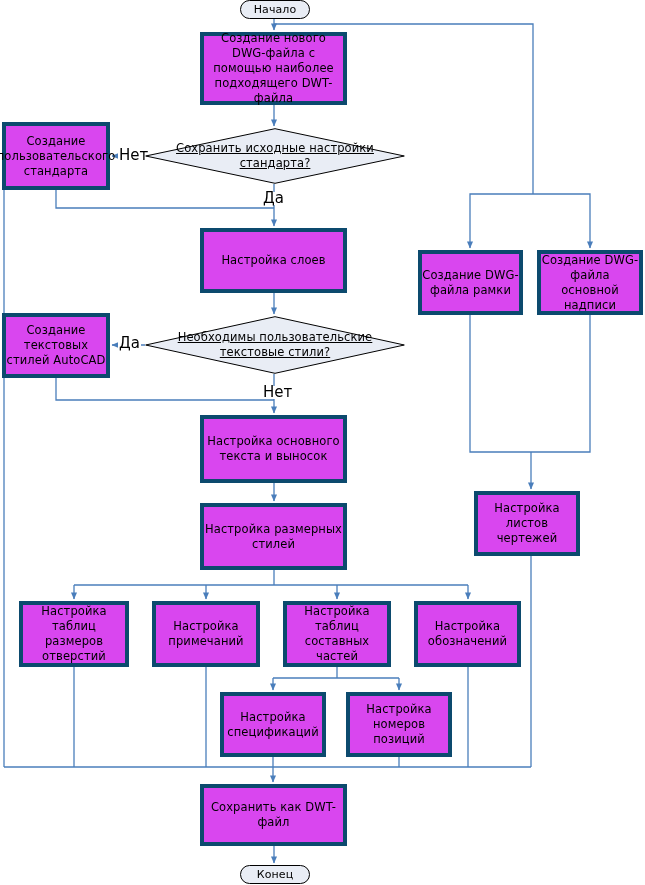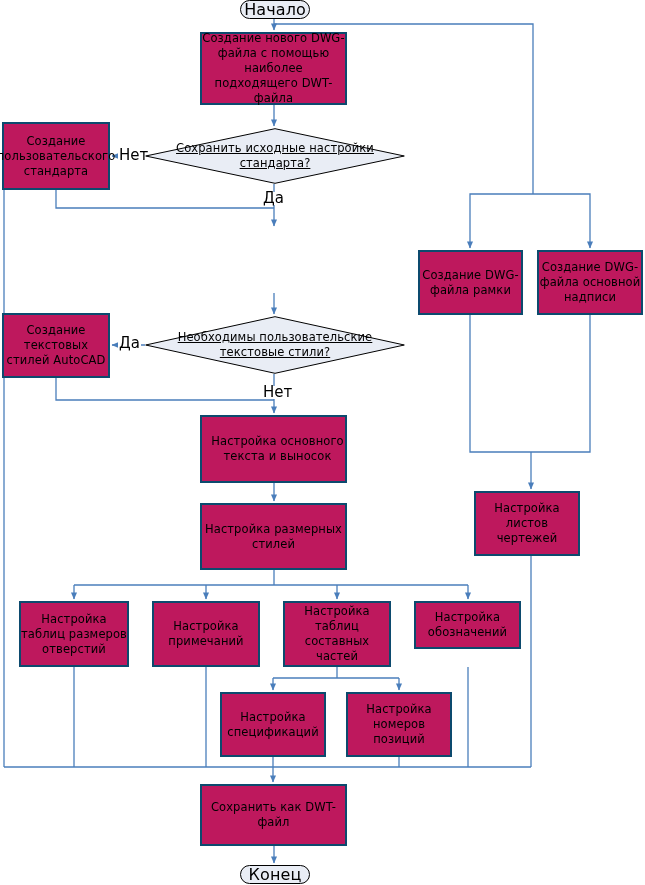--- a/index.html
+++ b/index.html
@@ -30,28 +30,28 @@
     display: flex;
     align-items: center;
     justify-content: center;
     text-align: center;
     color: #000000;
     font-size: 11.5px;
     line-height: 15px;
     letter-spacing: 0.1px;
   }
   .node.process {
-    background: #be185d;
-    border: 2px solid #0c4a6e;
+    background: #d946ef;
+    border: 4px solid #0c4a6e;
   }
   .node.terminator {
     background: #e9edf5;
     border: 1px solid #000000;
     border-radius: 999px;
-    font-size: 16px;
+    font-size: 11px;
   }
   .node.decision {
     background: transparent;
     border: none;
     text-decoration: underline;
   }
   .node.decision .dtext {
     position: relative;
     z-index: 2;
     padding: 0 8px;
@@ -152,33 +152,36 @@
     <svg width="260" height="56" viewBox="0 0 260 56" xmlns="http://www.w3.org/2000/svg">
       <polygon points="130,0.7 259.3,28 130,55.3 0.7,28" fill="#e9edf5" stroke="#000000" stroke-width="1"></polygon>
     </svg>
     <span class="dtext">Сохранить исходные настройки стандарта?</span>
   </div>
 
   <div class="node process" style="left:2px; top:122px; width:108px; height:68px;">
     <span>Создание пользовательского стандарта</span>
   </div>
 
+  <div class="node process" style="left:200px; top:228px; width:147px; height:65px;">
+    <span>Настройка слоев</span>
+  </div>
 
   <div class="node decision" style="left:145px; top:316px; width:260px; height:58px;">
     <svg width="260" height="58" viewBox="0 0 260 58" xmlns="http://www.w3.org/2000/svg">
       <polygon points="130,0.7 259.3,29 130,57.3 0.7,29" fill="#e9edf5" stroke="#000000" stroke-width="1"></polygon>
     </svg>
     <span class="dtext">Необходимы пользовательские текстовые стили?</span>
   </div>
 
   <div class="node process" style="left:2px; top:313px; width:108px; height:65px;">
     <span>Создание текстовых стилей AutoCAD</span>
   </div>
 
-  <div class="node process" style="left:200px; top:415px; width:147px; height:68px;padding-left:8px;">
+  <div class="node process" style="left:200px; top:415px; width:147px; height:68px;">
     <span>Настройка основного текста и выносок</span>
   </div>
 
   <div class="node process" style="left:200px; top:503px; width:147px; height:67px;">
     <span>Настройка размерных стилей</span>
   </div>
 
   <div class="node process" style="left:418px; top:250px; width:105px; height:65px;">
     <span>Создание DWG-файла рамки</span>
   </div>
@@ -196,21 +199,21 @@
   </div>
 
   <div class="node process" style="left:152px; top:601px; width:108px; height:66px;">
     <span>Настройка примечаний</span>
   </div>
 
   <div class="node process" style="left:283px; top:601px; width:108px; height:66px;">
     <span>Настройка таблиц составных частей</span>
   </div>
 
-  <div class="node process" style="left:414px; top:601px; width:107px; height:48px;">
+  <div class="node process" style="left:414px; top:601px; width:107px; height:66px;">
     <span>Настройка обозначений</span>
   </div>
 
   <div class="node process" style="left:220px; top:692px; width:106px; height:65px;text-align:center;">
     <span>Настройка спецификаций</span>
   </div>
 
   <div class="node process" style="left:346px; top:692px; width:106px; height:65px;">
     <span>Настройка номеров позиций</span>
   </div>

